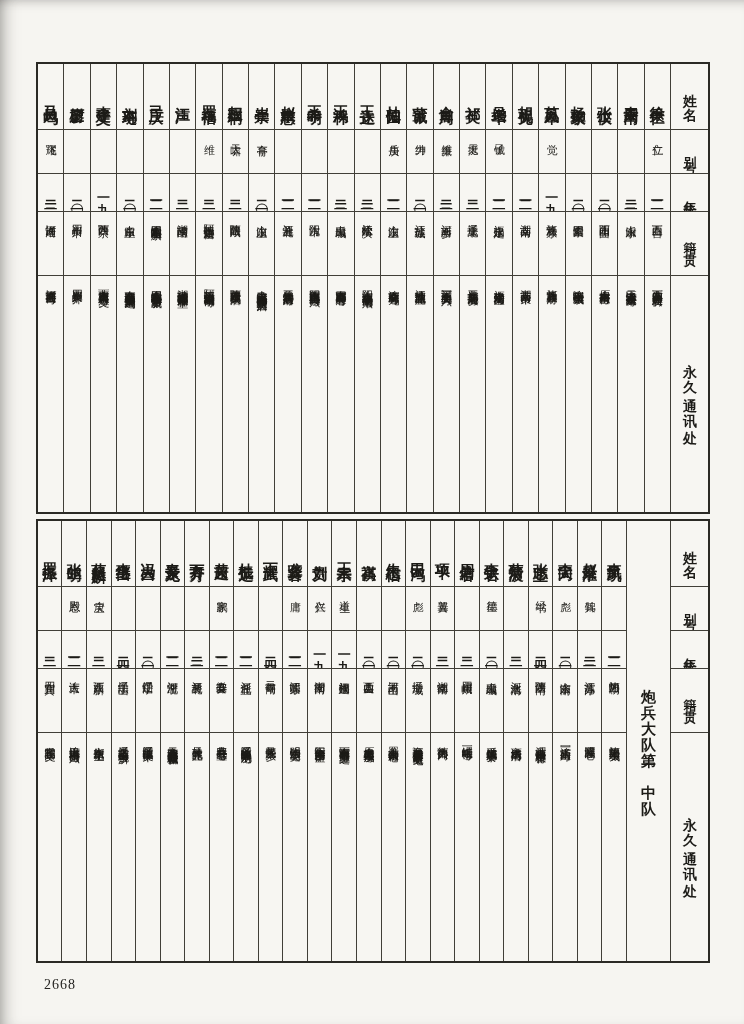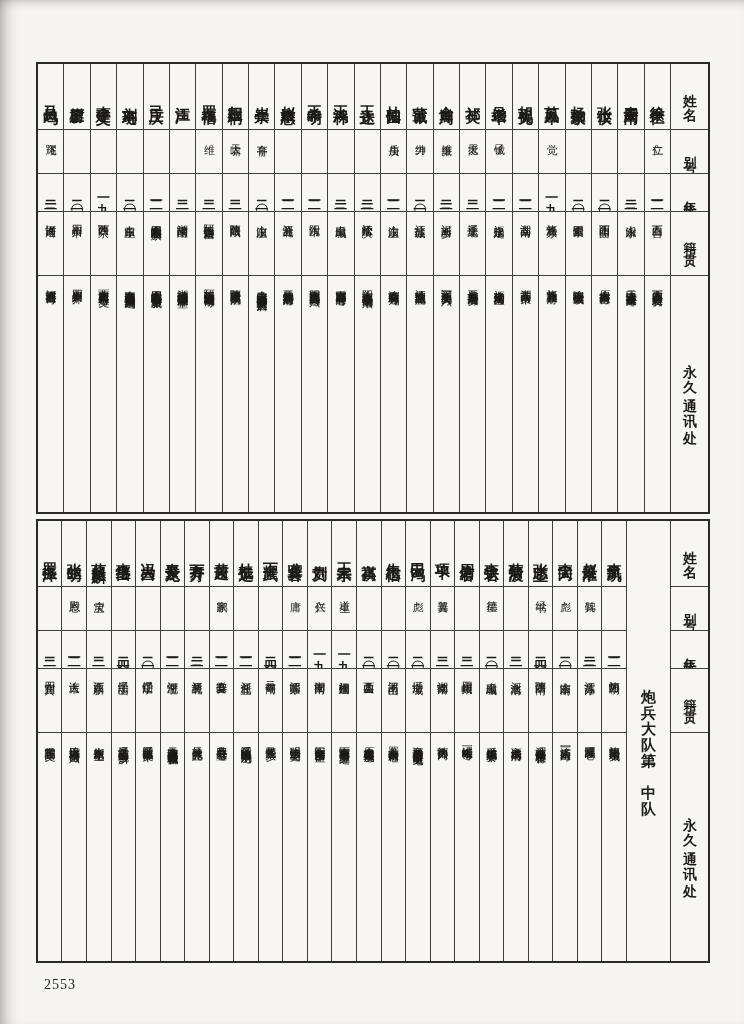--- a/index.html
+++ b/index.html
@@ -921,14 +921,14 @@
             <div class="cell r-native c-native">
               <span class="v">四川宜宾</span>
             </div>
             <div class="cell r-addr c-addr">
               <span class="v">宜宾柏溪邮交</span>
             </div>
           </div>
         </div>
       </div>
   </div>
-  <div class="page-number">2553</div>
+  <div class="page-number">2668</div>
 </div>
 
 </body></html>

